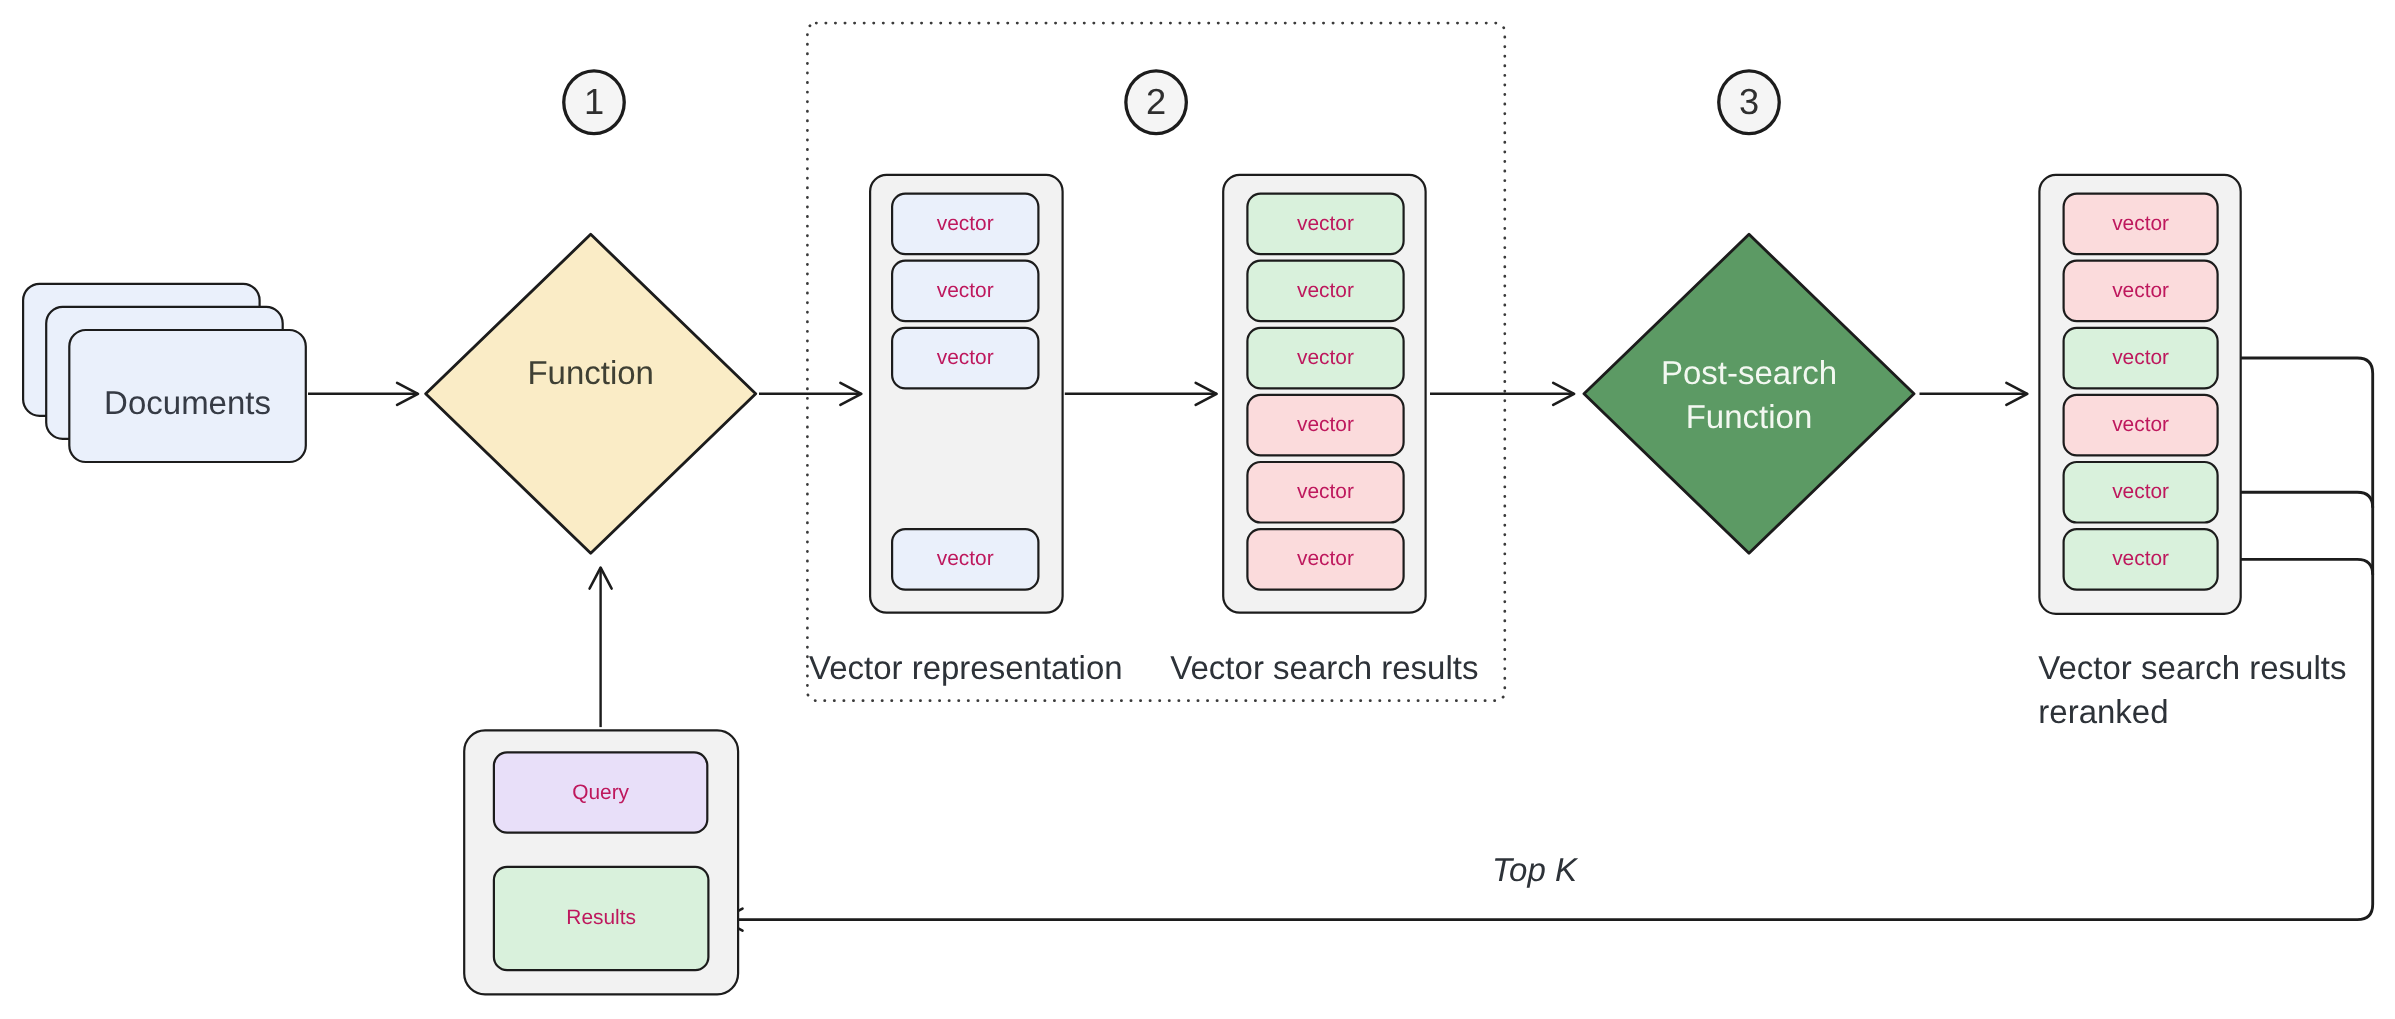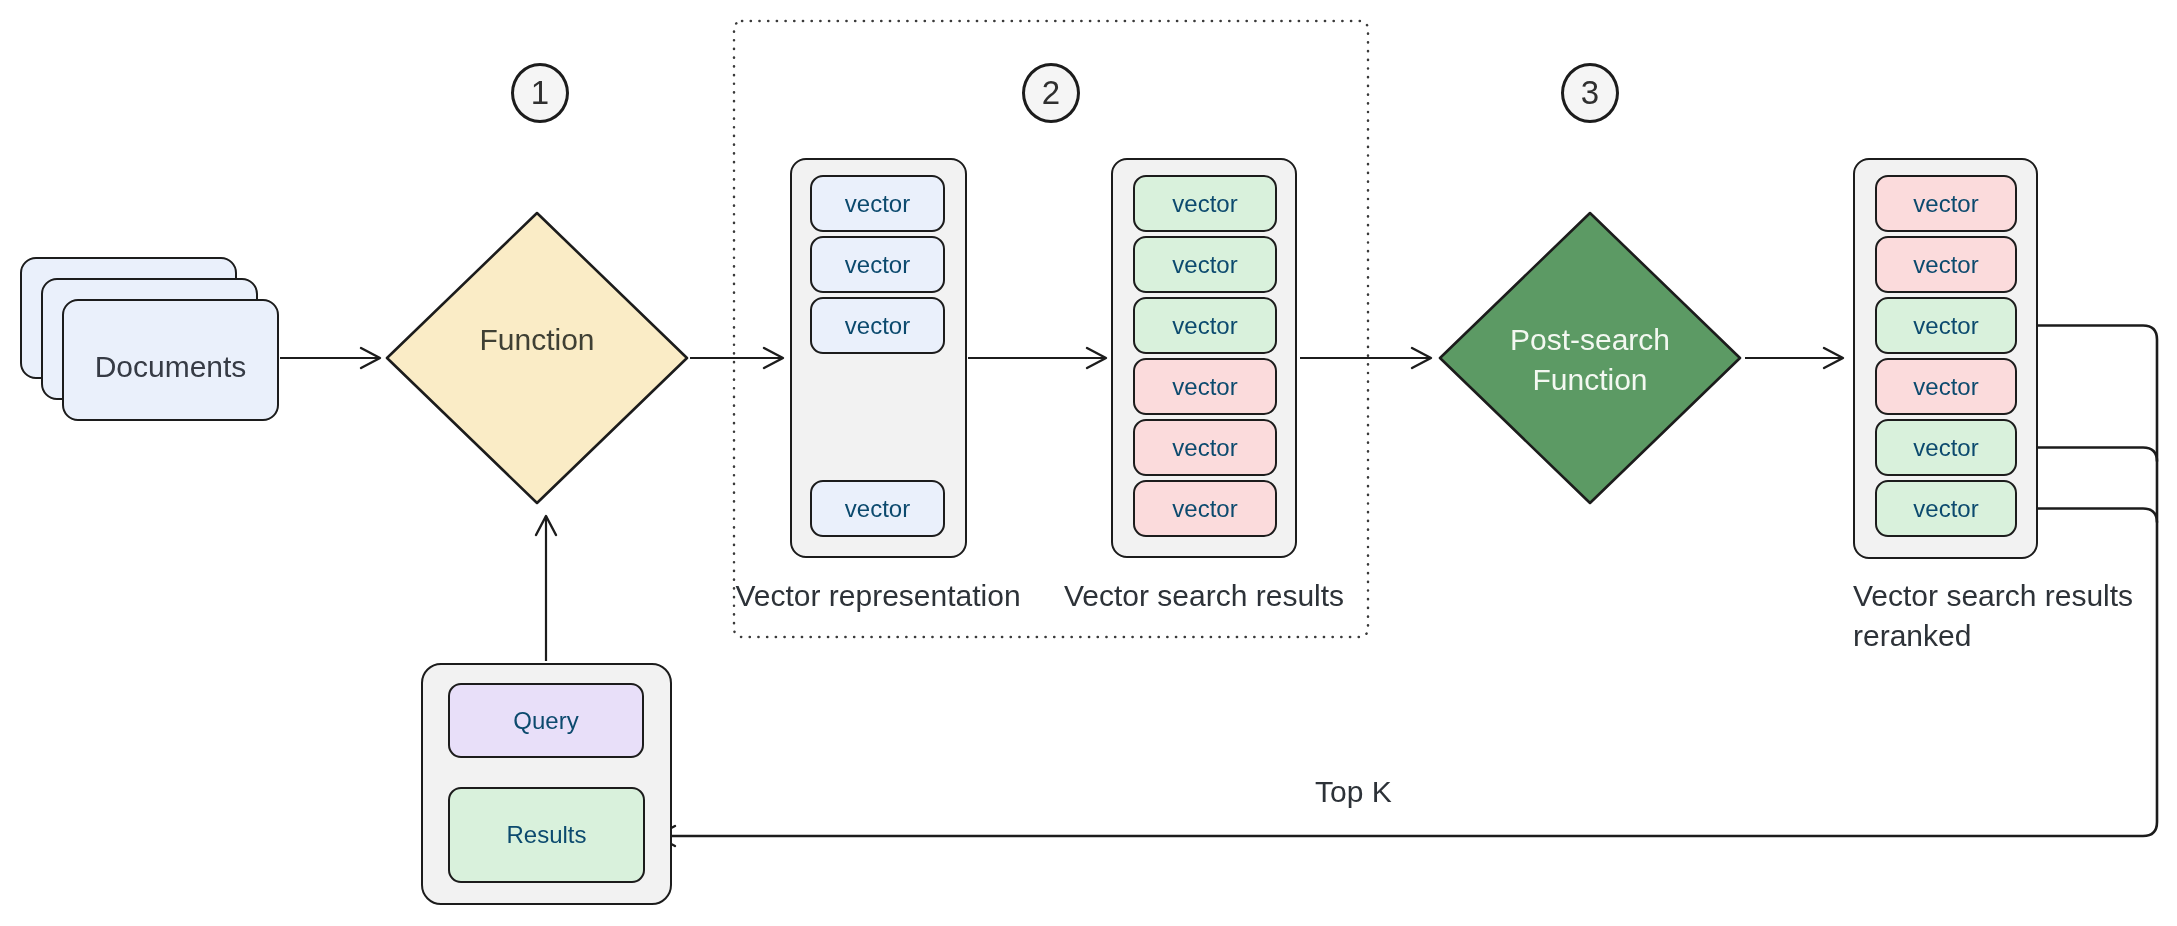--- a/index.html
+++ b/index.html
@@ -25,21 +25,21 @@
   }
 
   
   .chip{
     position:absolute;
     height:57px;
     border:2.5px solid #1c1c1c;
     border-radius:13px;
     box-sizing:border-box;
     display:flex;align-items:center;justify-content:center;
-    font-size:24px;color:#0c4a6e;
+    font-size:19px;color:#be185d;
     z-index:3;
   }
   .chip[data-tone="blue"]  {background:#eaf0fb;}
   .chip[data-tone="green"] {background:#d9f1dc;}
   .chip[data-tone="pink"]  {background:#fbdbdc;}
   .chip[data-tone="purple"]{background:#e8dff9;}
 
   
   .card{
     position:absolute;
@@ -79,27 +79,28 @@
   .diamond-label.dark {color:#3f4034;}
   .diamond-label.light{color:#f3f8f1;}
 
   
   .col-label{
     position:absolute;
     font-size:30px;line-height:40px;
     color:#2d3238;
     white-space:nowrap;
     z-index:4;
+    margin-top:12px;
   }
   .center{text-align:center;}
 
   .annotation{
     position:absolute;
     font-size:30px;color:#2d3238;
-    z-index:4;text-align:left;
+    z-index:4;text-align:center;font-style:italic;
   }
 </style>
 </head>
 <body>
 
 <div class="canvas">
 
   <svg class="layer" width="2177" height="926" viewBox="0 0 2177 926">
     <defs>
       <marker id="chev" markerUnits="userSpaceOnUse" markerWidth="30" markerHeight="30" refX="23" refY="13" orient="auto">

